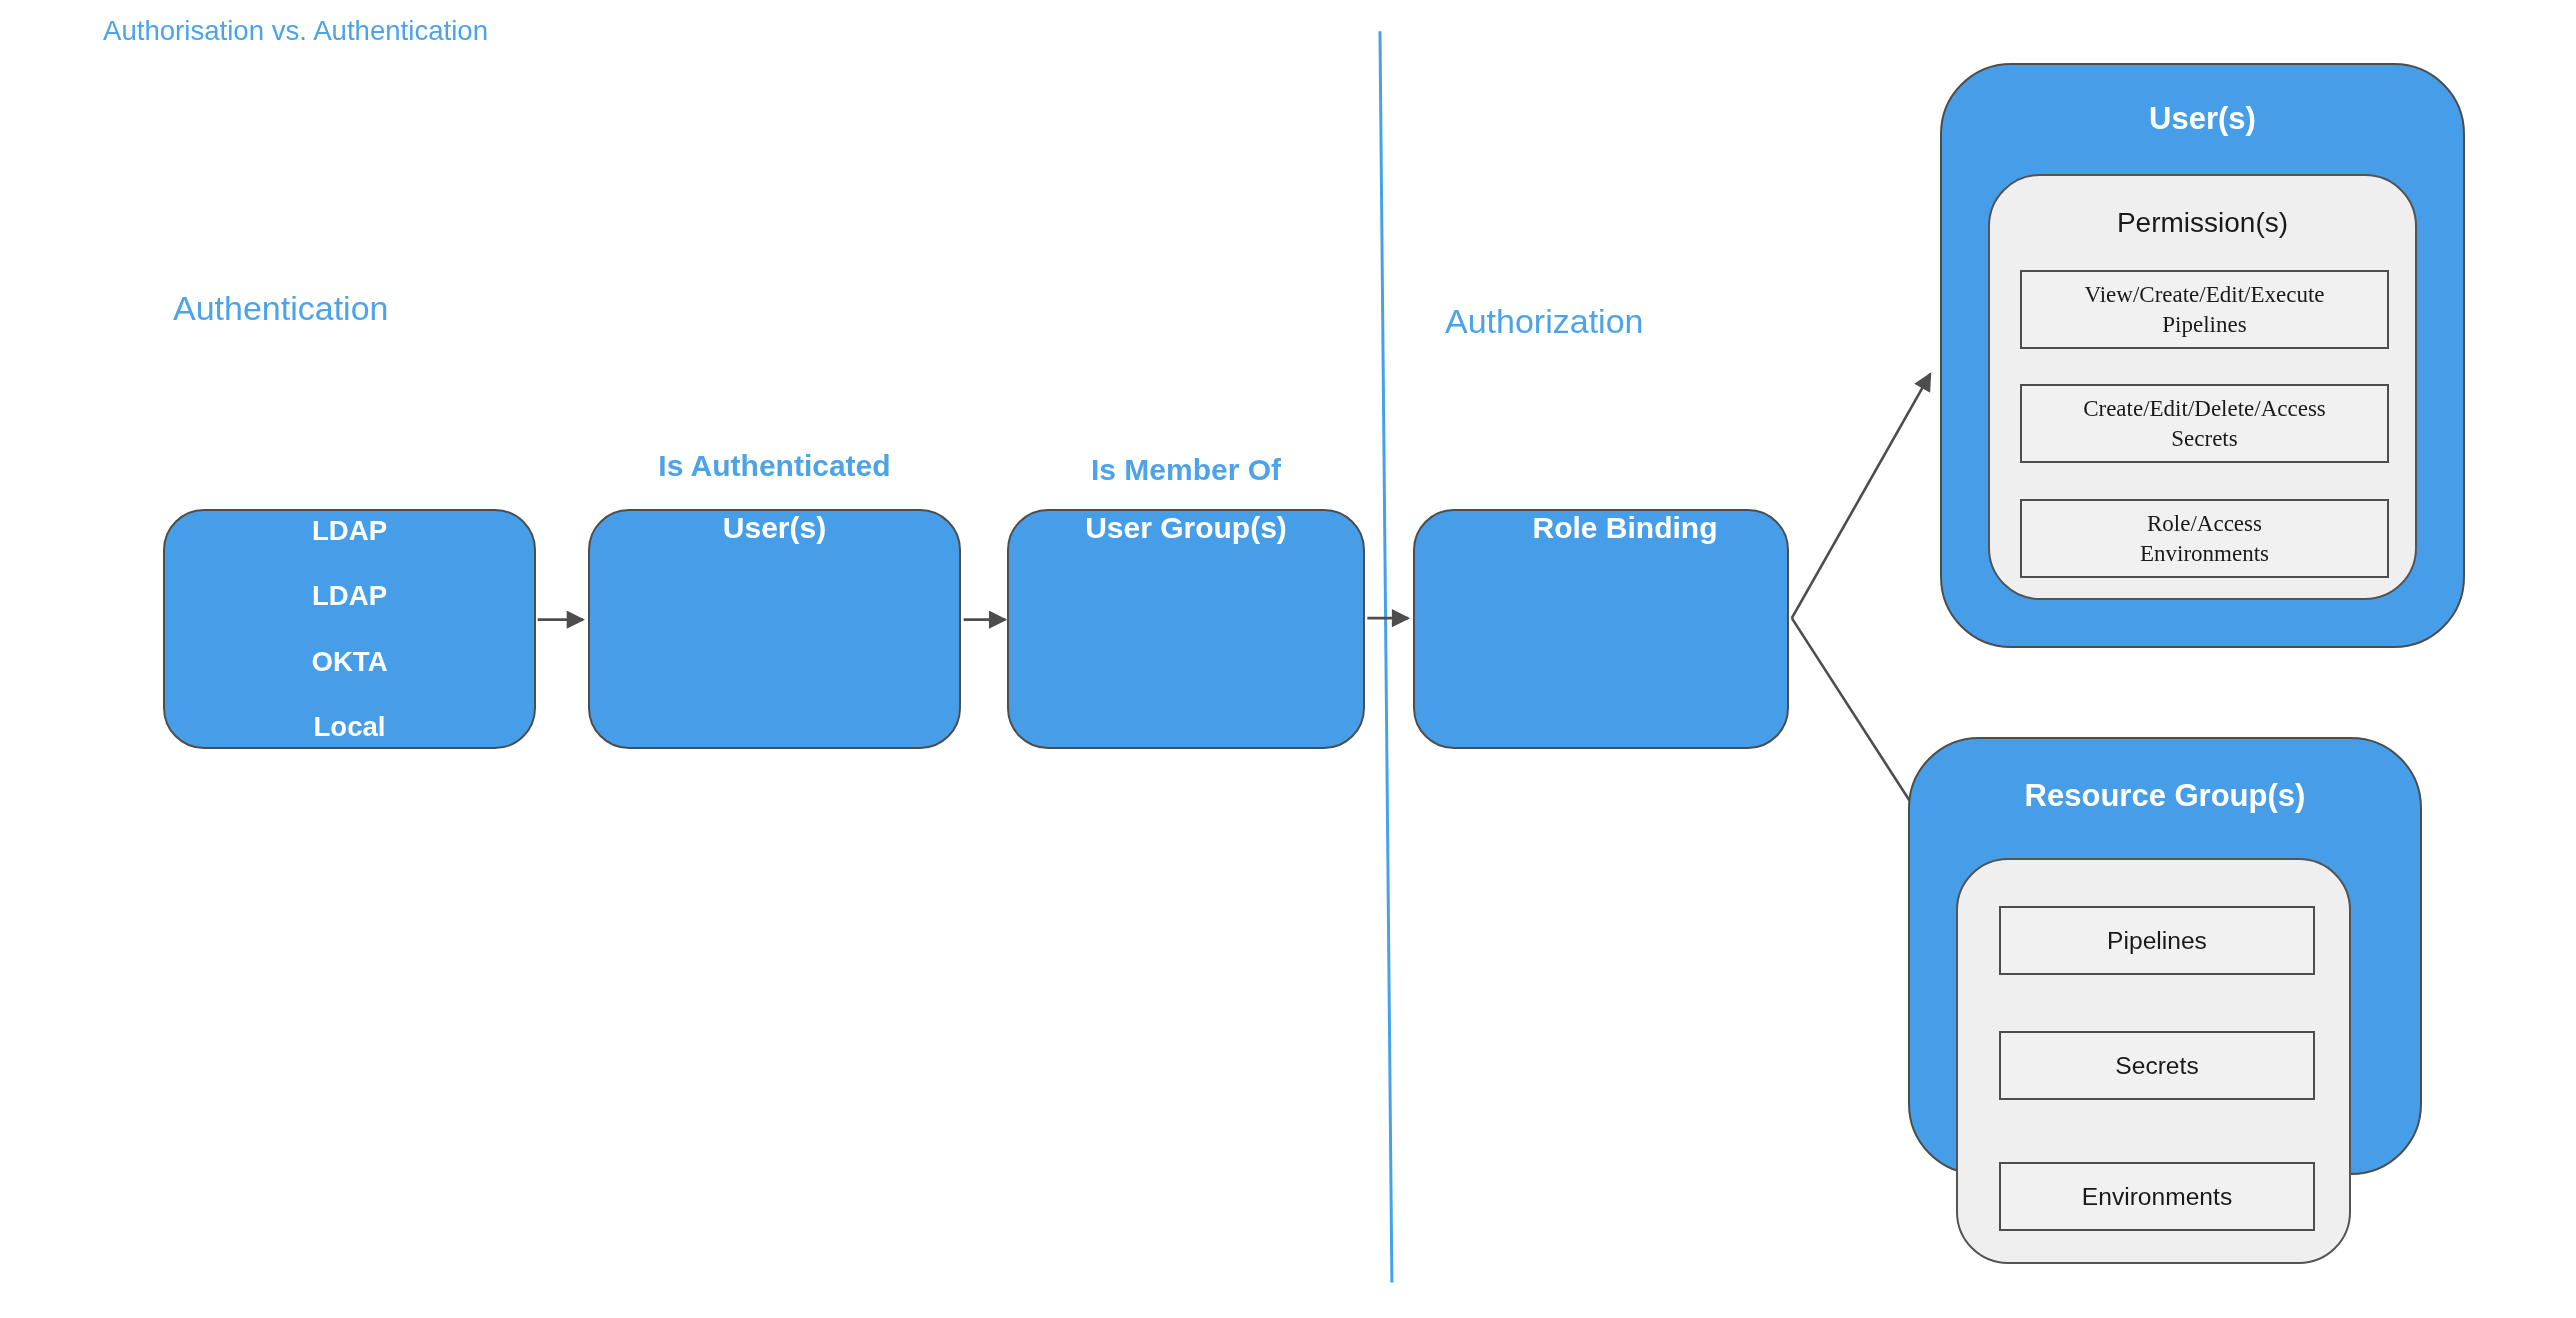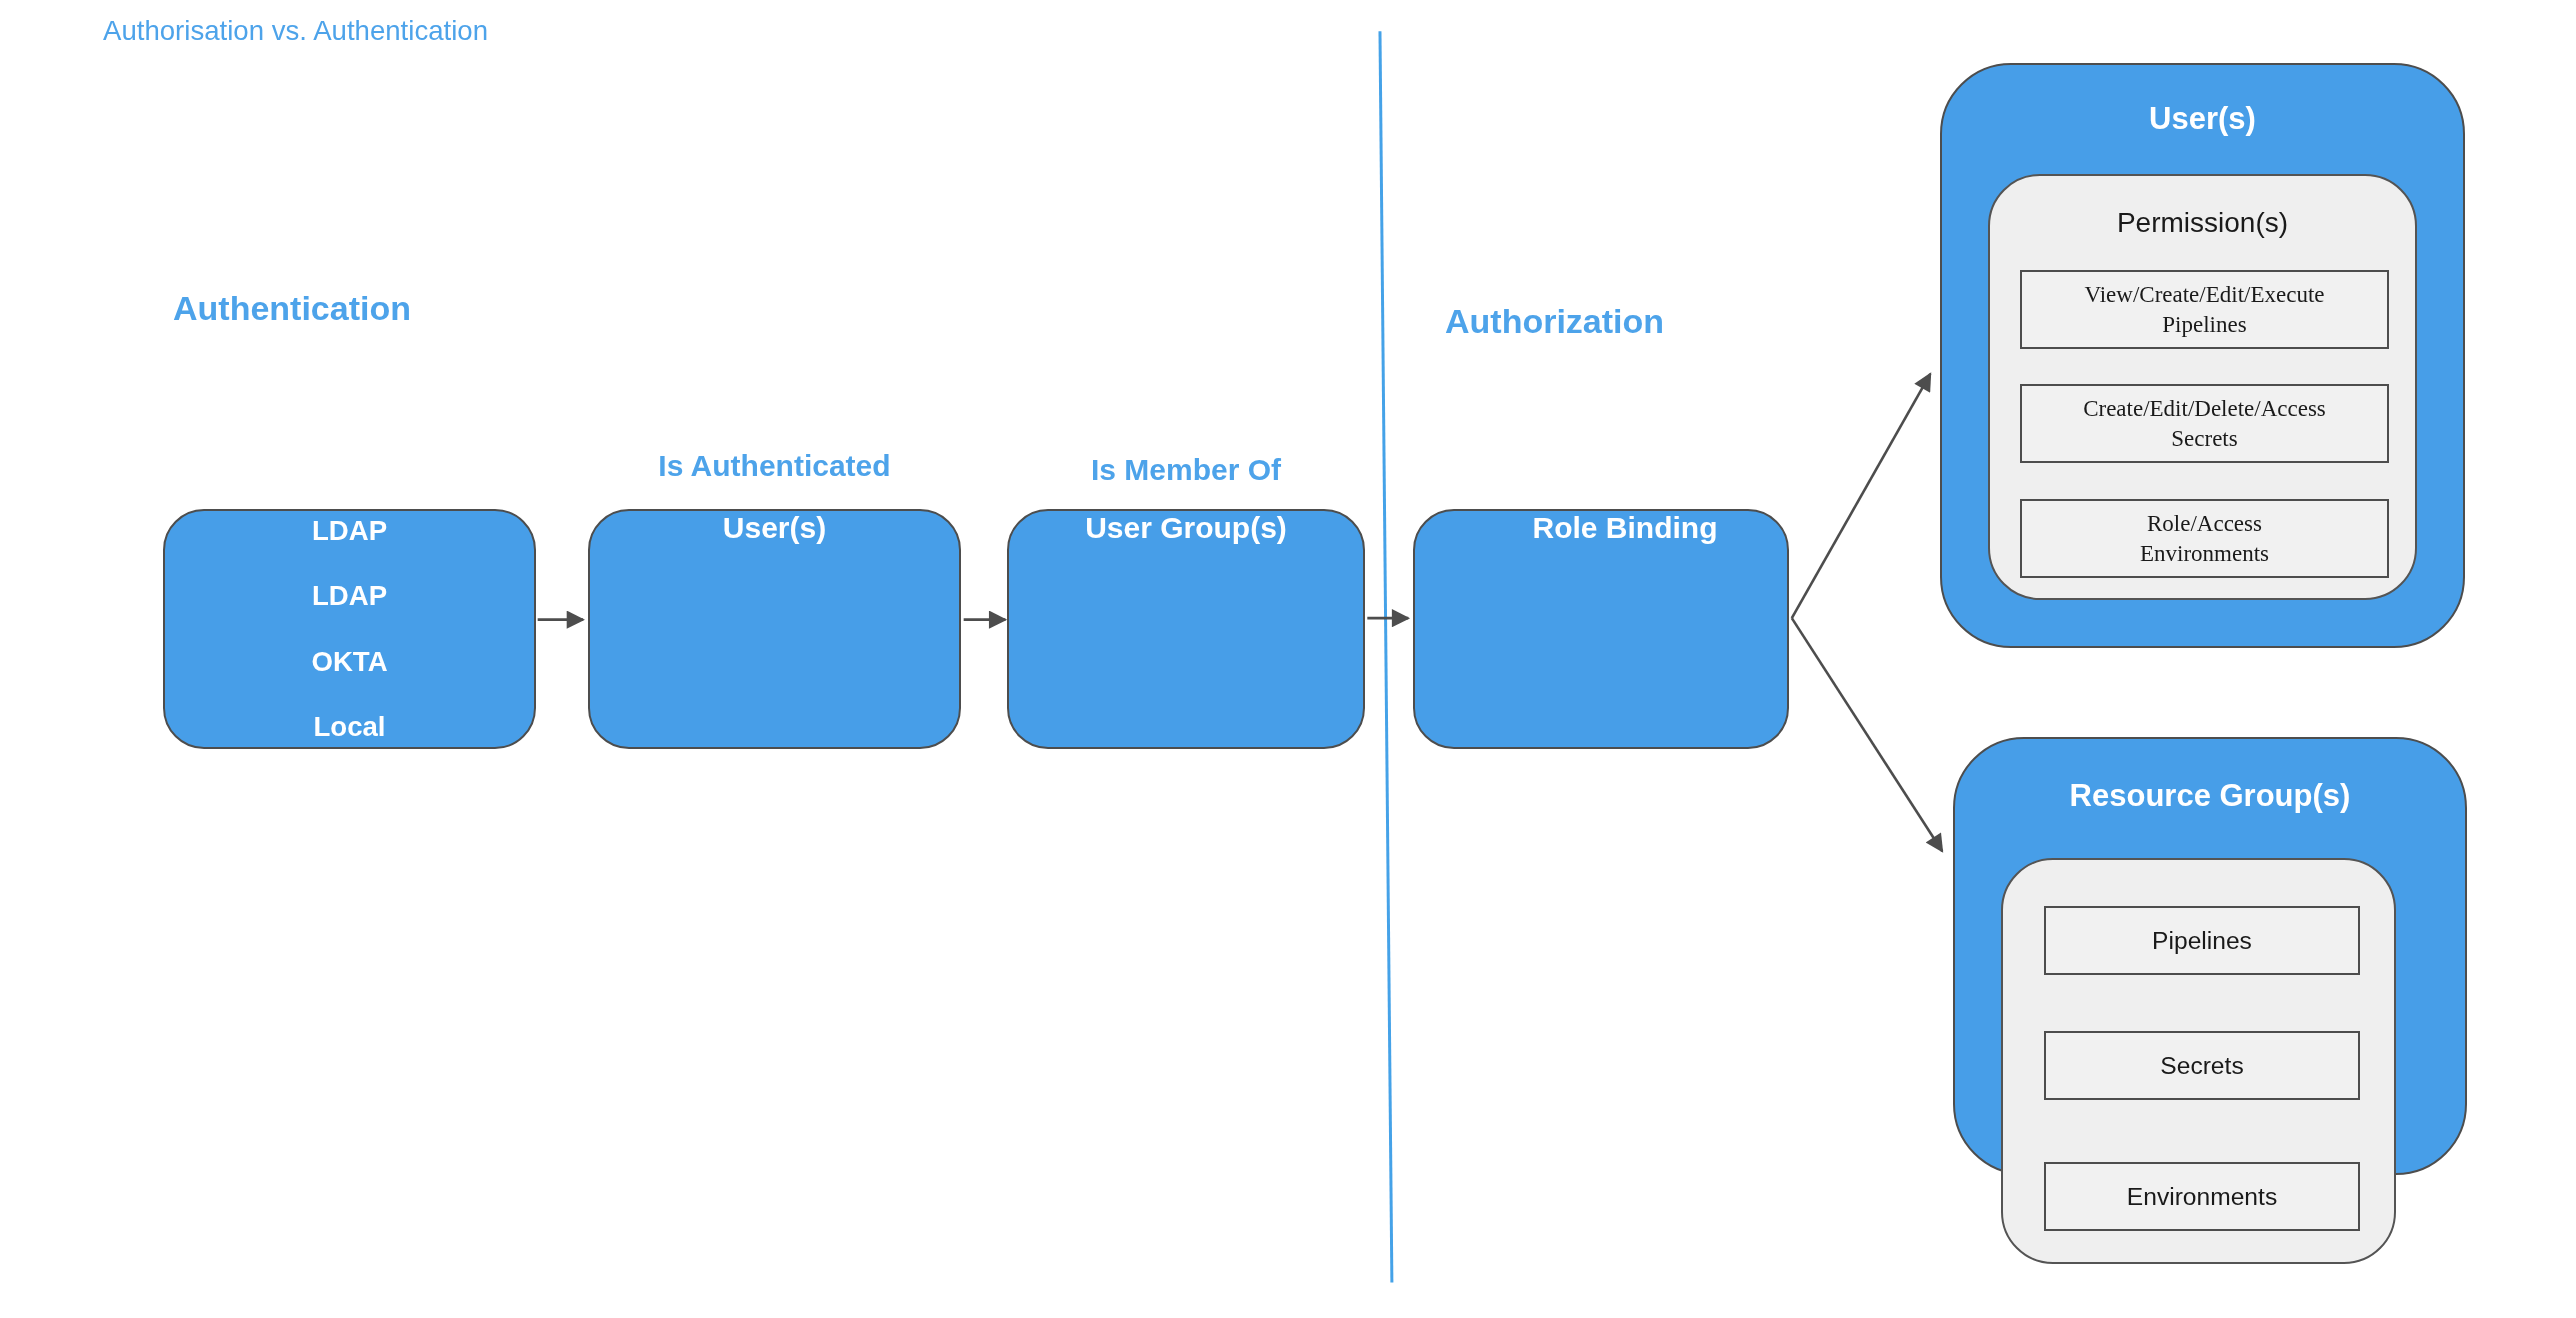--- a/index.html
+++ b/index.html
@@ -29,21 +29,21 @@
     width: 2576px; height: 1319px;
     z-index: 1;
   }
   .page-title {
     position: absolute; left: 103px; top: 15px;
     font-size: 27.6px; color: var(--accent-text);
     z-index: 2; white-space: nowrap;
   }
   .section-heading {
     position: absolute;
-    font-size: 34px; font-weight: bold; color: var(--accent-text);
+    font-size: 34px; font-weight: normal; color: var(--accent-text);
     z-index: 2; white-space: nowrap;
   }
   #heading-authentication { left: 173px; top: 289px; }
   #heading-authorization  { left: 1445px; top: 302px; }
   .edge-label {
     position: absolute;
     font-size: 30px; font-weight: bold; color: var(--accent-text);
     text-align: center; z-index: 2; white-space: nowrap;
   }
   #label-is-authenticated { left: 588px; width: 373px; top: 449px; }
@@ -65,21 +65,21 @@
   #node-user-groups  { left: 1007px; top: 500px; width: 358px; height: 240px; }
   #node-role-binding { left: 1413px; top: 500px; width: 376px; height: 240px; padding-left: 48px; }
   .container {
     position: absolute;
     background: var(--node-fill);
     border: 2.2px solid var(--node-border);
     border-radius: 71px;
     z-index: 2;
   }
   #container-roles           { left: 1940px; top: 63px;  width: 525px; height: 585px; }
-  #container-resource-groups { left: 1953px; top: 737px; width: 514px; height: 438px; }
+  #container-resource-groups { left: 1908px; top: 737px; width: 514px; height: 438px; }
   .container-label {
     display: block; text-align: center;
     color: var(--node-text); font-weight: bold; font-size: 31px;
   }
   #container-roles .container-label           { margin-top: 36px; }
   #container-resource-groups .container-label { margin-top: 39px; }
   .panel {
     position: absolute;
     background: var(--panel-fill);
     border: 2.2px solid var(--panel-border);

